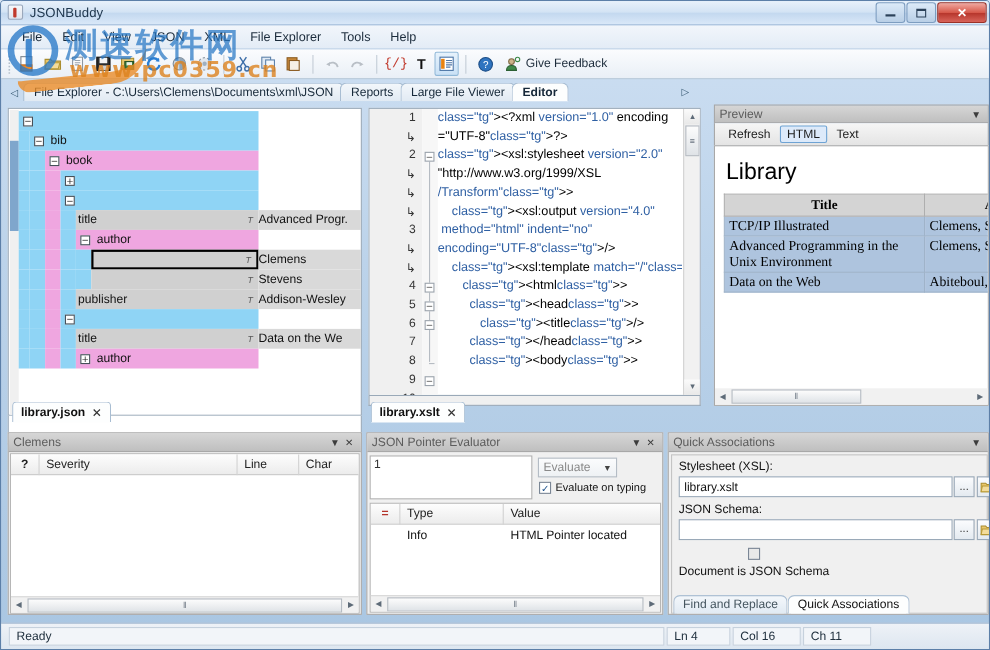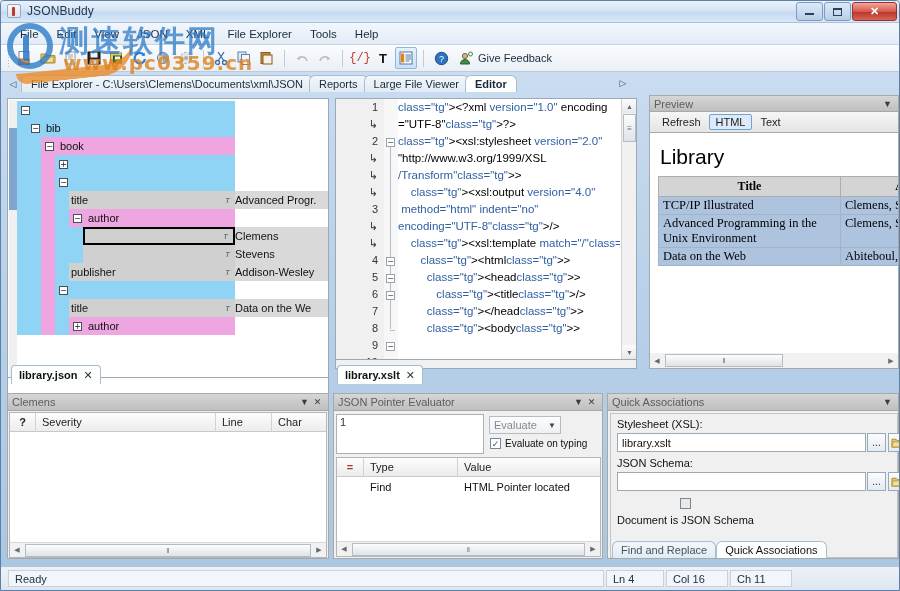--- a/index.html
+++ b/index.html
@@ -621,21 +621,21 @@
         <span style="font-size:10px;color:#111;">Evaluate on typing</span>
       </div>
       <div style="position:absolute;left:2px;top:63px;width:265px;height:100px;background:#fff;border:1px solid #b6b6b6;overflow:hidden;">
         <div class="listhdr">
           <span class="lcol" style="width:27px;justify-content:center;padding-left:0;color:#b4332a;font-weight:bold;">=</span>
           <span class="lcol" style="width:94px;">Type</span>
           <span class="lcol" style="width:140px;border-right:none;">Value</span>
         </div>
         <div style="height:19px;display:flex;align-items:center;font-size:11px;color:#111;">
           <span style="width:27px;"></span>
-          <span style="width:94px;padding-left:6px;">Find</span>
+          <span style="width:94px;padding-left:6px;">Info</span>
           <span style="padding-left:6px;">HTML Pointer located</span>
         </div>
         <div class="hscroll" style="position:absolute;bottom:0;width:263px;">
           <span class="hs-arrow">◀</span>
           <span class="hs-thumb">‖</span>
           <span class="hs-arrow">▶</span>
         </div>
       </div>
     </div>
 

